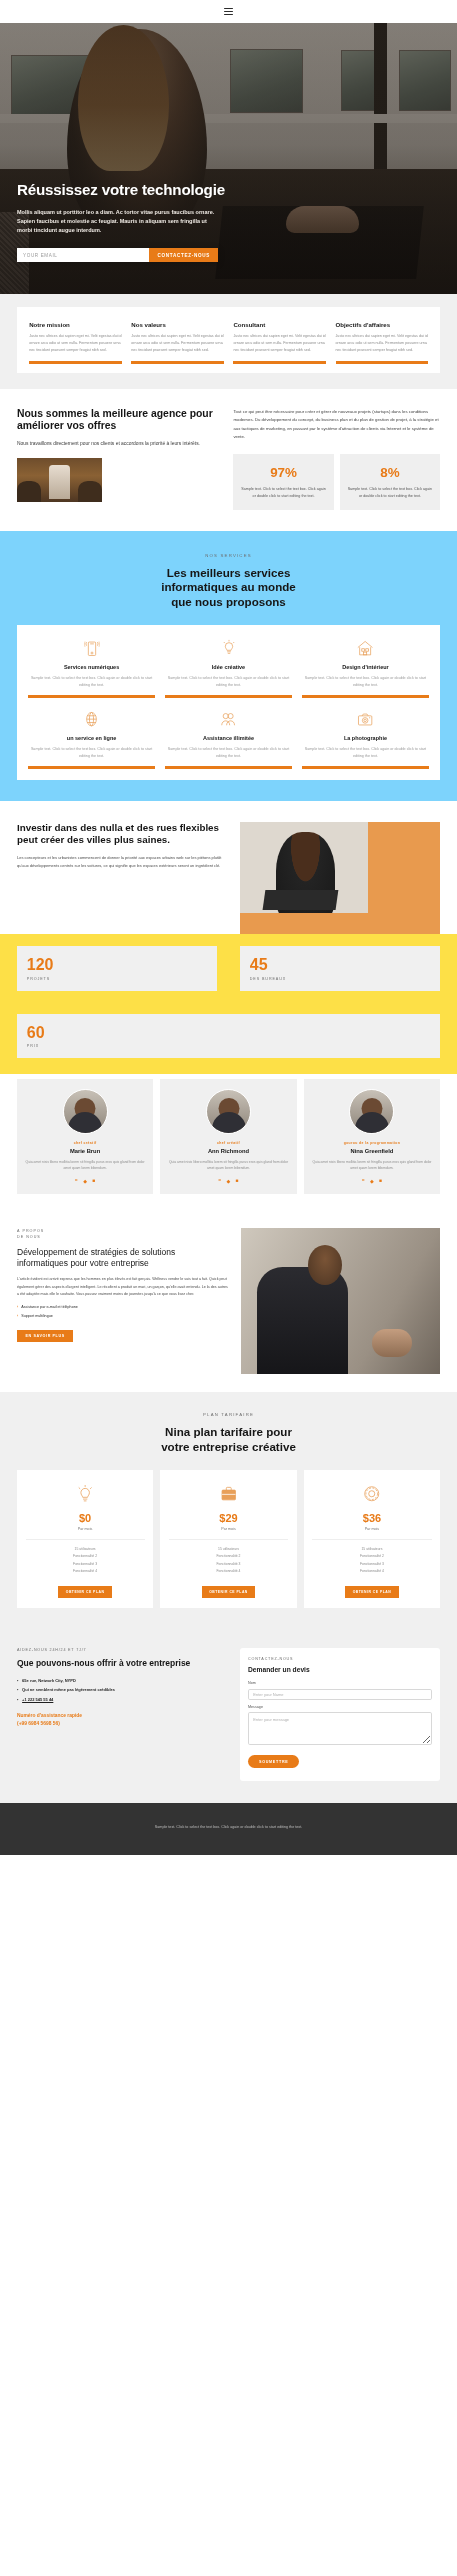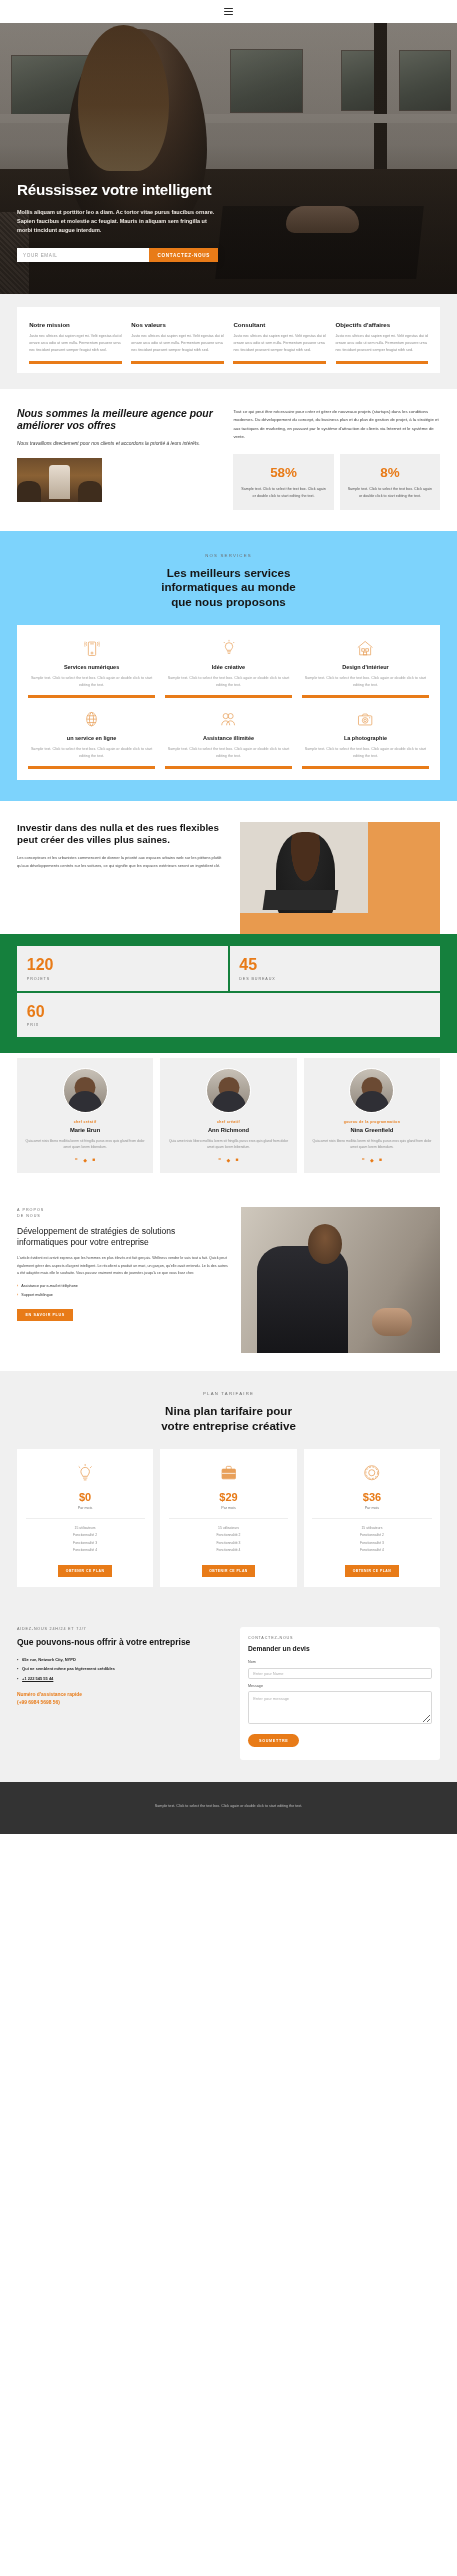--- a/index.html
+++ b/index.html
@@ -124,21 +124,21 @@
     font-size: 6.1px; font-weight: 700; color: #191919; margin-bottom: 4.9px;
     min-height: 7.3px; line-height: 1.25;
   }
   .mission-p {
     font-size: 3.7px; color: #8c8c8c; line-height: 1.85; margin-bottom: 6.7px; flex: 1;
   }
   .mission-bar { height: 3px; background: #e87b18; margin-bottom: 9.8px; }
 
   
   .agency { display: flex; gap: 13.4px; padding: 18.3px 17px 21px; background: #fff; }
-  .agency-l { width: 48%; font-style: italic; }
+  .agency-l { width: 48%; }
   .agency-r { flex: 1; }
   .agency-h {
     font-size: 10.4px; font-weight: 700; line-height: 1.22; color: #161616;
     margin-bottom: 7.3px;
   }
   .agency-sub { font-size: 4.9px; color: #3a3a3a; line-height: 1.8; margin-bottom: 8.5px; }
   .agency-p { font-size: 4.3px; color: #3d3d3d; line-height: 2.0; }
   .agency-img {
     width: 85px; height: 44px; margin-top: 2.4px;
     background:
@@ -196,21 +196,21 @@
     background: radial-gradient(ellipse at 50% 18%, #4a2e1c 0 34%, #232323 35%, #191919 100%);
     border-radius: 44% 44% 14% 14%/46% 46% 20% 20%;
   }
   .invest-photo .ip-lap {
     position:absolute; left:12%; bottom:3.7px; width:73px; height:19.5px;
     background:#2a2a2a; transform: skewX(-8deg);
   }
   .invest-orange { height: 21px; background: #e89a4e; }
 
   
-  .nums { background: #15803d; padding: 12.2px 17px 16px; display: flex; gap: 2px; flex-wrap: wrap; }
+  .nums { background: #fde047; padding: 12.2px 17px 16px; display: flex; gap: 23px; flex-wrap: wrap; }
   .num { flex: 1 1 45%; background: #f0f0f0; padding: 11px 9.8px 9.8px; }
   .num-n { font-size: 16px; font-weight: 700; color: #e87b18; margin-bottom: 3.7px; line-height: 1; }
   .num-l { font-size: 3.7px; letter-spacing: 0.9px; color: #6f6f6f; text-transform: uppercase; }
 
   
   .team { background: #fff; padding: 4.9px 17px 18.3px; display: flex; gap: 7.3px; }
   .tm { flex: 1; background: #f0f0f0; padding: 9.8px 7.3px 9.8px; text-align: center; }
   .tm-av {
     width: 45px; height: 45px; border-radius: 50%; margin: 0 auto 7.3px;
     border: 1.8px solid #fff; overflow: hidden; position: relative;
@@ -337,21 +337,21 @@
       <div class="hp-ledge"></div>
       <div class="hp-desk"></div>
       <div class="hp-person"></div>
       <div class="hp-hair"></div>
       <div class="hp-lap"></div>
       <div class="hp-hand"></div>
       <div class="hp-mesh"></div>
     </div>
     <div class="hero-overlay"></div>
     <div class="hero-inner">
-      <h1 class="hero-title">Réussissez votre intelligent</h1>
+      <h1 class="hero-title">Réussissez votre technologie</h1>
       <p class="hero-sub">Mollis aliquam ut porttitor leo a diam. Ac tortor vitae purus faucibus ornare. Sapien faucibus et molestie ac feugiat. Mauris in aliquam sem fringilla ut morbi tincidunt augue interdum.</p>
       <form class="hero-form">
         <input type="text" placeholder="YOUR EMAIL" style="">
         <button type="button">CONTACTEZ-NOUS</button>
       </form>
     </div>
   </div>
 
   <div class="mission-wrap">
     <div class="mission-card">
@@ -381,21 +381,21 @@
   <div class="agency">
     <div class="agency-l">
       <h2 class="agency-h">Nous sommes la meilleure agence pour améliorer vos offres</h2>
       <p class="agency-sub">Nous travaillons directement pour nos clients et accordons la priorité à leurs intérêts.</p>
       <div class="agency-img"></div>
     </div>
     <div class="agency-r">
       <p class="agency-p">Tout ce qui peut être nécessaire pour créer et gérer de nouveaux projets (startups) dans les conditions modernes. Du développement du concept, du business plan et du plan de gestion de projet, à la stratégie et aux tactiques de marketing, en passant par le système d'attraction de clients via Internet et le système de vente.</p>
       <div class="stats">
         <div class="stat">
-          <div class="stat-n">58%</div>
+          <div class="stat-n">97%</div>
           <div class="stat-t">Sample text. Click to select the text box. Click again or double click to start editing the text.</div>
         </div>
         <div class="stat">
           <div class="stat-n">8%</div>
           <div class="stat-t">Sample text. Click to select the text box. Click again or double click to start editing the text.</div>
         </div>
       </div>
     </div>
   </div>
 

